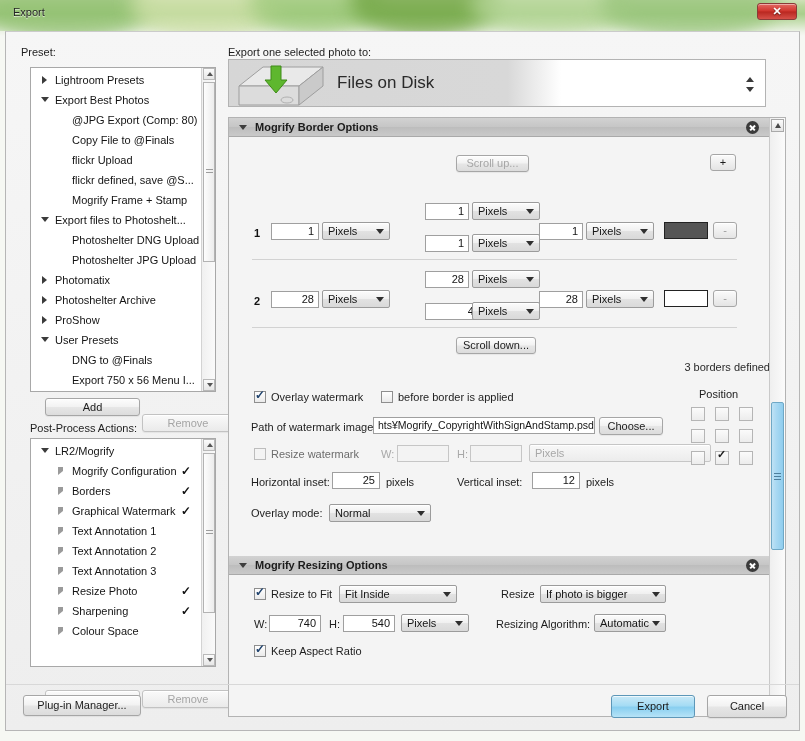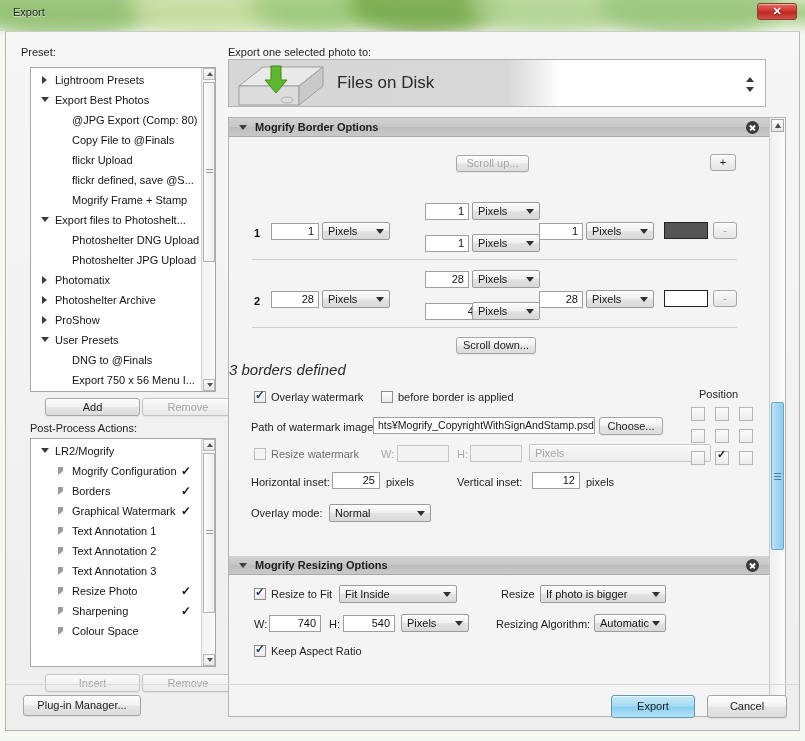--- a/index.html
+++ b/index.html
@@ -120,21 +120,21 @@
     background:repeating-linear-gradient(to bottom,#9d9d9d 0 1px,transparent 1px 3px);
   }
 
   
   .btn {
     position:absolute; border:1px solid #a6a6a6; border-radius:3px;
     background:linear-gradient(to bottom,#fdfdfd 0%,#f2f2f2 48%,#e6e6e6 52%,#dcdcdc 100%);
     font-size:11px; color:#1c1c1c; text-align:center; cursor:pointer;
     box-shadow:inset 0 1px 0 #fff, 0 1px 1px rgba(0,0,0,.06);
   }
-  .btn.dis { color:#a5a5a5; background:linear-gradient(to bottom,#fafafa,#eaeaea); border-color:#c2c2c2; }
+  .btn.dis { color:#a5a5a5; background:linear-gradient(to bottom,#fafafa,#eaeaea); border-color:#c2c2c2;margin-top:16px; }
   #btn-add    { left:24px; top:352px; width:95px; height:18px; line-height:16px; }
   #btn-rem1   { left:121px;top:352px; width:92px; height:18px; line-height:16px; }
   #pp-label   { position:absolute; left:9px; top:376px; }
   #actions-wrap { position:absolute; left:0; top:392px; width:195px; height:229px; }
   #btn-insert { left:24px; top:628px; width:95px; height:18px; line-height:16px; }
   #btn-rem2   { left:121px;top:628px; width:92px; height:18px; line-height:16px; }
 
   
   #right-col { position:absolute; left:222px; top:14px; width:560px; }
   #export-to-label { position:absolute; left:0; top:0; }
@@ -527,21 +527,21 @@
               <div class="sel" style="left:357px;top:153px;width:68px;">
                 <span>Pixels</span><span class="cv"></span>
               </div>
 
               <div class="swatch" id="sw2" style="left: 435px; top: 153px; width: 44px; height: 17px; background: rgb(255, 255, 255);"></div>
               <div class="smallbtn" style="left:484px;top:153px;width:24px;height:17px;line-height:14px;color:#9a9a9a;">-</div>
 
               <div class="hrule" style="left:23px;top:190px;width:485px;"></div>
 
               <div class="btn" style="left:227px;top:200px;width:80px;height:17px;line-height:15px;">Scroll down...</div>
-              <div style="position:absolute;left:0;top:224px;width:541px;text-align:left;font-size:15px;color:#2a2a2a;font-style:italic;">3 borders defined</div>
+              <div style="position:absolute;left:0;top:224px;width:541px;text-align:right;font-size:11px;color:#2a2a2a;">3 borders defined</div>
             </div>
           </div>
 
           <div class="section">
             <div class="sec-body" style="height:177px;">
 
               <div class="cb on" style="left:25px;top:12px;"></div>
               <div class="lbl" style="position:absolute;left:42px;top:12px;">Overlay watermark</div>
 
               <div class="cb" style="left:152px;top:12px;"></div>

